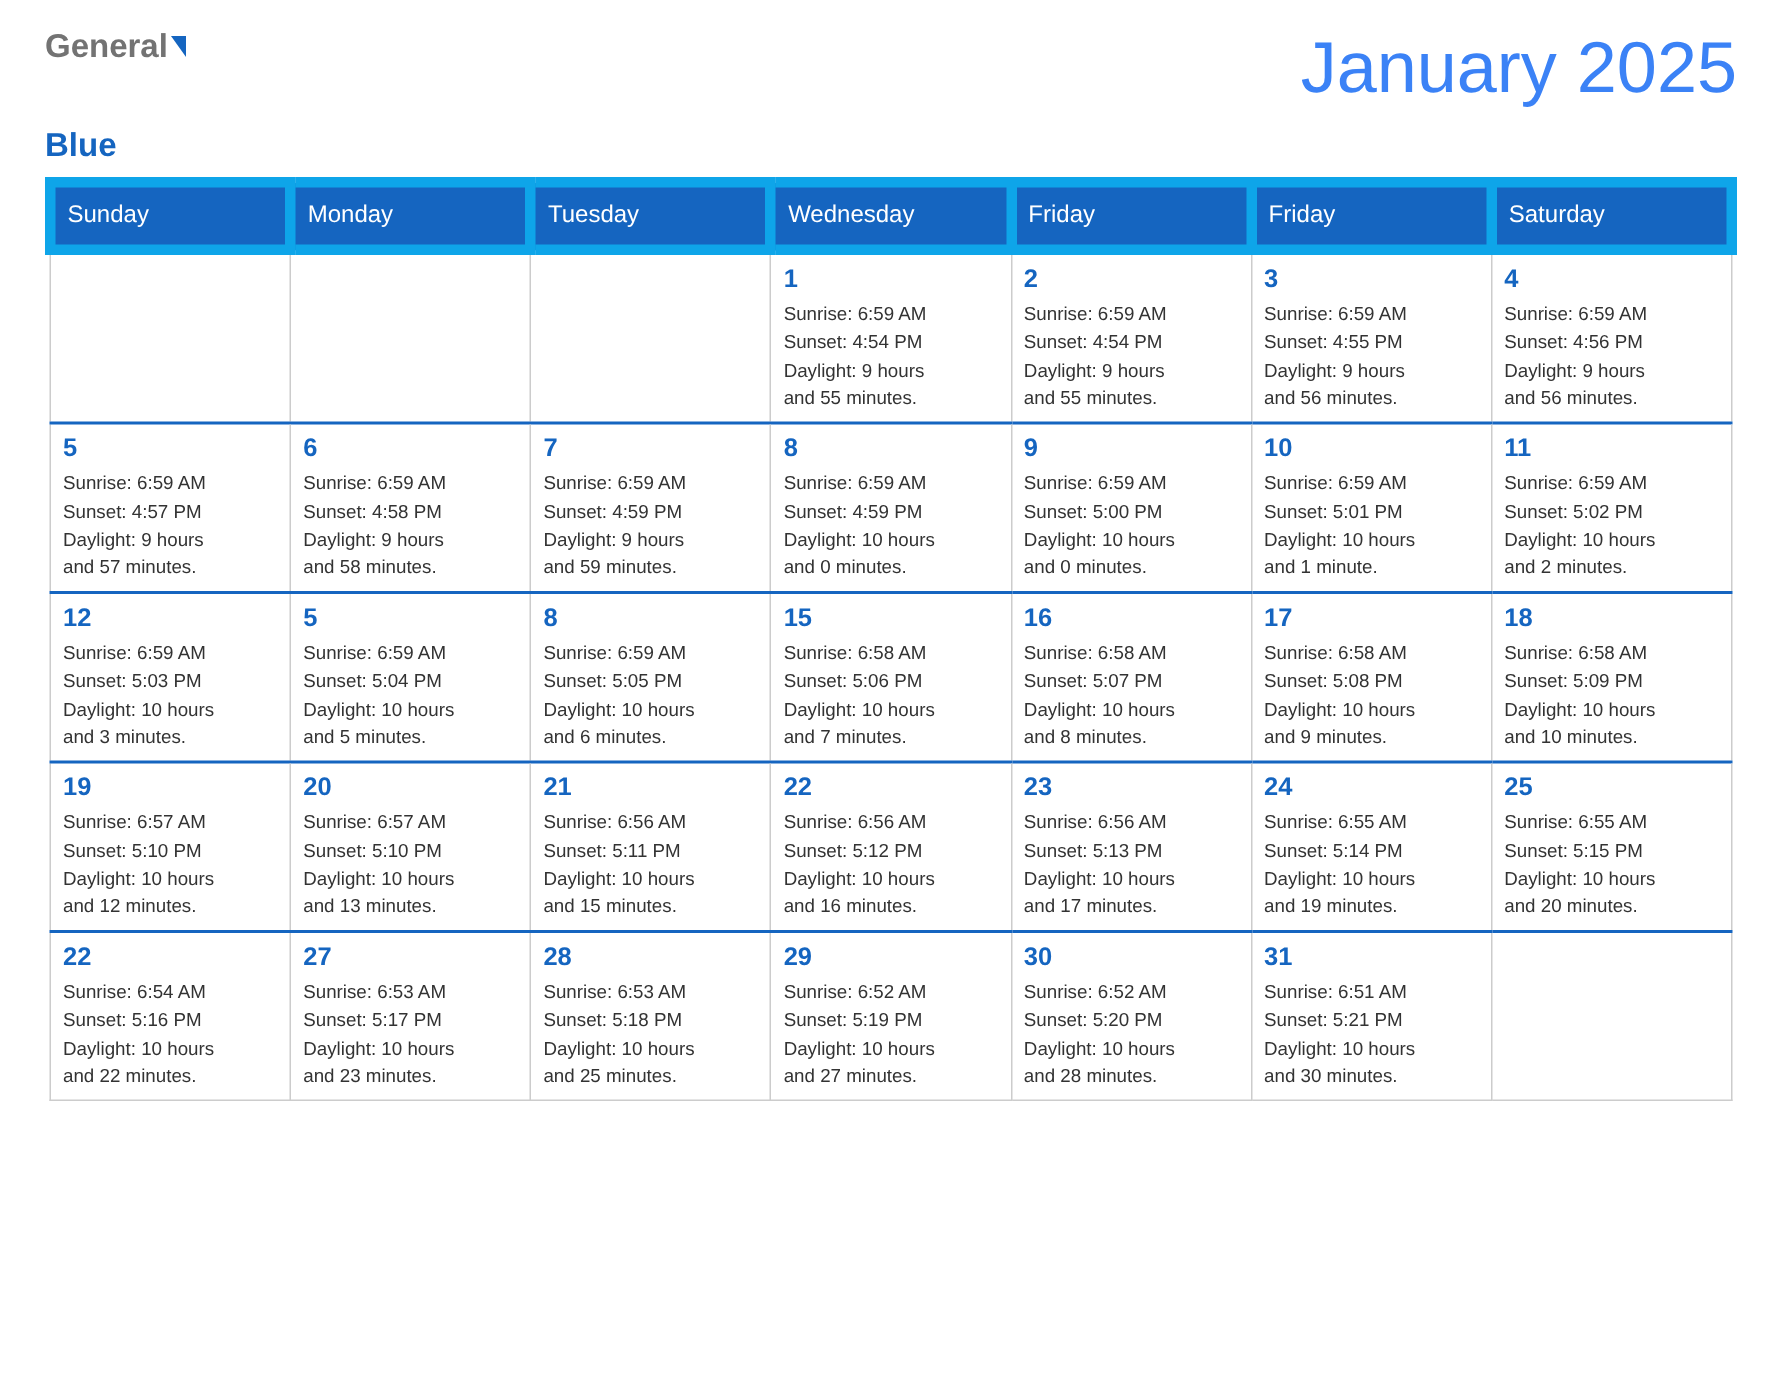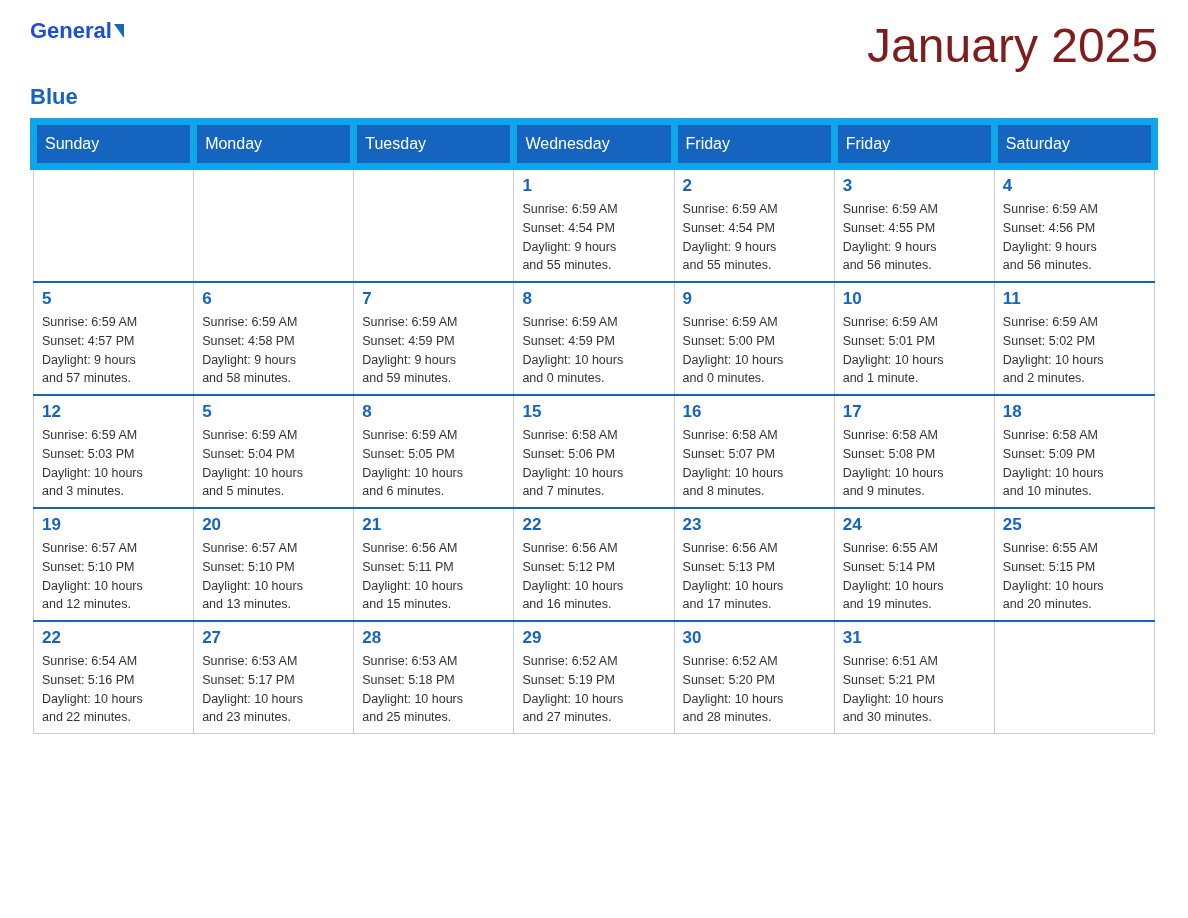--- a/index.html
+++ b/index.html
@@ -18,21 +18,21 @@
       margin-bottom: 10px;
     }
     .logo {
       display: flex;
       flex-direction: column;
       align-items: flex-start;
     }
     .logo-general {
       font-size: 22px;
       font-weight: bold;
-      color: #1d4ed8;
+      color: #737373;
       line-height: 1;
     }
     .logo-blue {
       font-size: 22px;
       font-weight: bold;
       color: #1565c0;
       line-height: 1;
       margin-top: 44px;
     }
     .logo-arrow {
@@ -47,21 +47,21 @@
     .logo-line {
       display: flex;
       align-items: center;
     }
     .title-section {
       text-align: right;
     }
     .month-title {
       font-size: 48px;
       font-weight: normal;
-      color: #7f1d1d;
+      color: #3b82f6;
       line-height: 1.1;
       text-align: center;
     }
     .location {
       font-size: 20px;
       color: #555;
       margin-top: 4px;
     }
     .calendar {
       width: 100%;

